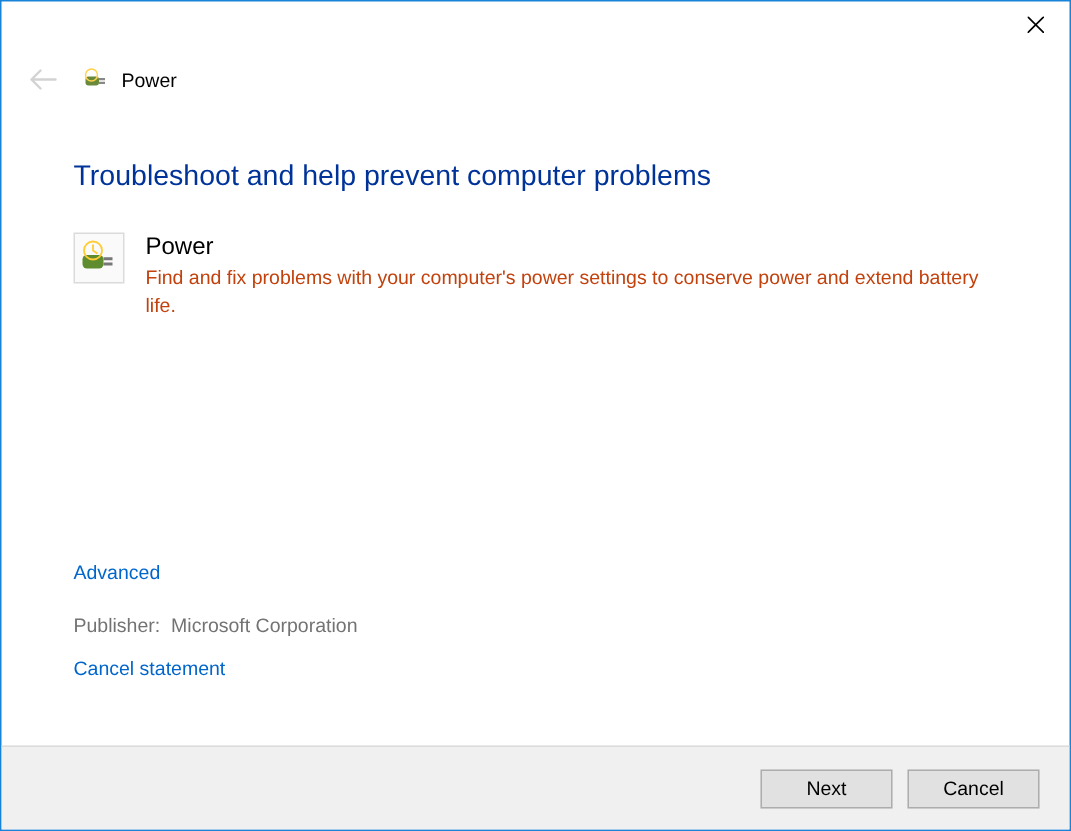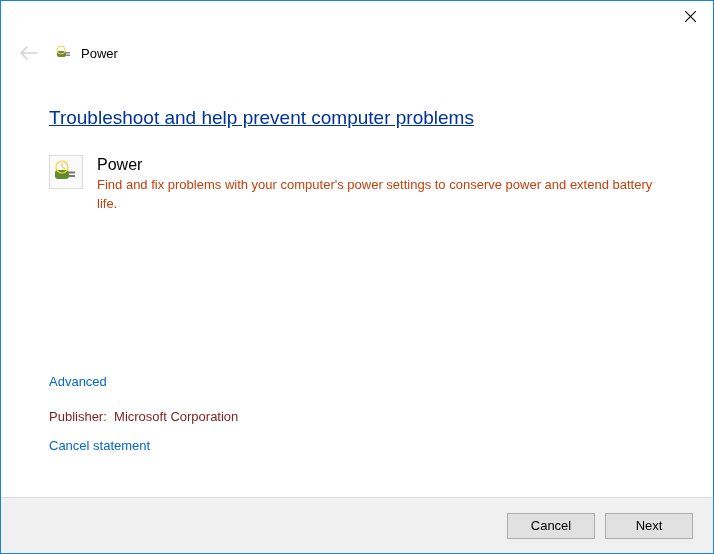--- a/index.html
+++ b/index.html
@@ -61,21 +61,20 @@
     margin-left: -8px;
   }
   .content {
     padding: 38px 48px 0 48px;
   }
   .main-heading {
     color: #003399;
     font-size: 19px;
     font-weight: 400;
     margin: 0 0 26px 0;
-    text-decoration: underline;
   }
   .trouble-row {
     display: flex;
     gap: 14px;
   }
   .trouble-icon {
     width: 34px;
     height: 34px;
     flex-shrink: 0;
     border: 1px solid rgba(0,0,0,0.12);
@@ -105,21 +104,21 @@
     font-size: 13px;
   }
   .link {
     color: #0066cc;
     cursor: pointer;
     display: inline-block;
   }
   .publisher-row {
     margin-top: 20px;
     margin-bottom: 14px;
-    color: #7f1d1d;
+    color: #737373;
   }
   .footer {
     position: absolute;
     left: 0; right: 0; bottom: 0;
     height: 56px;
     background: #f0f0f0;
     border-top: 1px solid #dcdcdc;
     display: flex;
     align-items: center;
     justify-content: flex-end;
@@ -190,15 +189,15 @@
 <div class="lower-links">
   <span class="link">Advanced</span>
   <div class="publisher-row">
     <span>Publisher:</span>&nbsp;
     <span>Microsoft Corporation</span>
   </div>
   <span class="link">Cancel statement</span>
 </div>
 
 <div class="footer">
+  <button class="btn">Next</button>
   <button class="btn">Cancel</button>
-  <button class="btn">Next</button>
 </div>
 
 </body></html>

